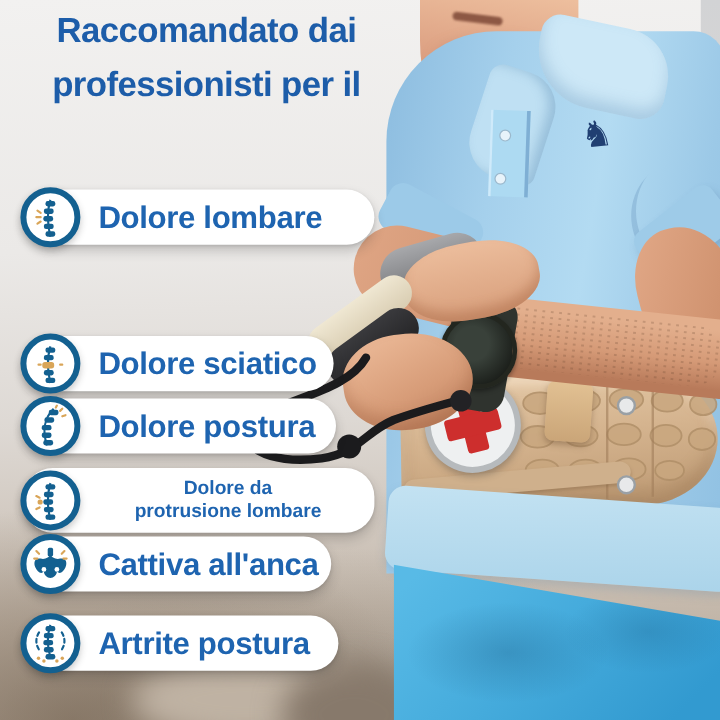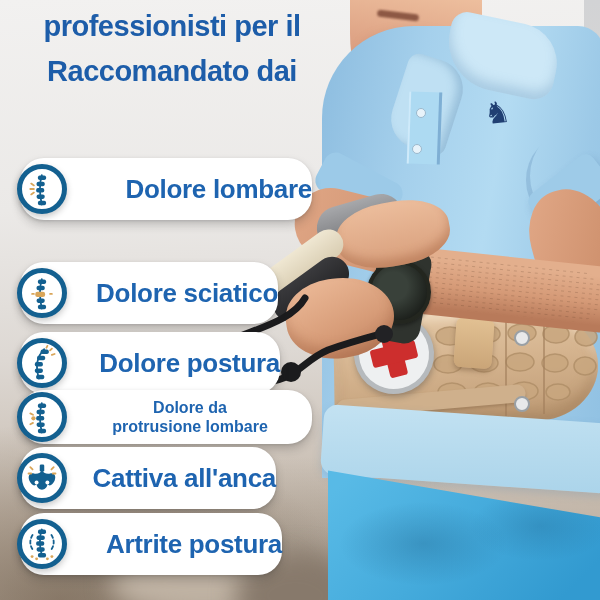--- a/index.html
+++ b/index.html
@@ -20,23 +20,23 @@
   .man{position:absolute;inset:0;filter:blur(.5px);}
 
   
   .p{position:absolute;}
 
   
   .title{position:absolute;left:6px;top:4px;width:332px;z-index:3;margin:0;
     text-align:center;font-weight:700;font-size:29px;line-height:45px;
     color:#1d5da9;letter-spacing:-.5px;}
   .conditions{position:absolute;inset:0;z-index:3;margin:0;padding:0;list-style:none;}
-  .pill{position:absolute;left:20px;height:62px;background:#fff;border-radius:24px;
+  .pill{position:absolute;left:20px;height:46px;background:#fff;border-radius:24px;
     box-shadow:0 5px 10px rgba(40,40,40,.22),0 1px 3px rgba(0,0,0,.12);
-    display:flex;align-items:center;justify-content:flex-end;}
+    display:flex;align-items:center;}
   .pill .txt{font-weight:700;font-size:26px;color:#1e64b0;margin-left:62px;
     white-space:nowrap;letter-spacing:-.3px;}
   .pill.two-line{height:54px;flex-direction:column;justify-content:center;
     padding-left:48px;box-sizing:border-box;align-items:flex-end;}
   .pill.two-line .txt2{font-weight:700;font-size:16px;line-height:19px;
     color:#1e64b0;margin:0;text-align:center;width:100%;}
   .badge{position:absolute;left:-3px;top:50%;transform:translateY(-50%);
     width:50px;height:50px;border-radius:50%;background:#fff;
     border:5px solid #136090;box-sizing:border-box;
     display:flex;align-items:center;justify-content:center;
@@ -159,22 +159,22 @@
         box-shadow:inset 0 -10px 12px rgba(150,85,55,.35);"></div>
       <svg class="p" style="left:170px;top:280px;" width="260" height="130" viewBox="0 0 260 130">
         <path d="M135 18 C118 48 62 52 42 72 C24 90 52 108 98 102 C128 98 134 80 158 70 C180 62 196 58 218 52" fill="none" stroke="#1b1b1d" stroke-width="7" stroke-linecap="round"></path>
         <circle cx="121" cy="92" r="10" fill="#1b1b1d"></circle>
         <circle cx="214" cy="54" r="9" fill="#222225"></circle>
       </svg>
     </div>
   </div>
 
   <h1 class="title">
+    <div>Raccomandato dai</div>
     <div>professionisti per il</div>
-    <div>Raccomandato dai</div>
   </h1>
 
   <ul class="conditions">
 
     <li class="pill" style="top:158px;width:292px;">
       <span class="badge">
         <svg viewBox="0 0 40 40">
           <path d="M20 4 C17 14 17 26 20 38" stroke="#136090" stroke-width="2" fill="none"></path>
           <g fill="#136090">
             <rect x="15.5" y="5" width="9" height="5" rx="2"></rect>
@@ -183,21 +183,21 @@
               <rect x="14" y="26" width="9" height="5" rx="2"></rect>
             <rect x="15.5" y="33" width="9" height="5" rx="2"></rect>
           </g>
           <path d="M8 14l3 2M7 20h4M8 26l3-2" stroke="#d9a558" stroke-width="2" stroke-linecap="round" fill="none"></path>
         </svg>
       </span>
       <span class="txt">Dolore lombare</span>
     </li>
 
 
-    <li class="pill" style="top:262px;width:258px;">
+    <li class="pill" style="top:280px;width:258px;">
       <span class="badge">
         <svg viewBox="0 0 40 40">
           <path d="M20 4 C17 14 17 26 20 38" stroke="#136090" stroke-width="2" fill="none"></path>
           <g fill="#136090">
             <rect x="15.5" y="5" width="9" height="5" rx="2"></rect>
               <rect x="14" y="12" width="9" height="5" rx="2"></rect>
             <rect x="14" y="26" width="9" height="5" rx="2"></rect>
               <rect x="15.5" y="33" width="9" height="5" rx="2"></rect>
           </g>
           <rect x="12.5" y="18.5" width="11" height="6" rx="2.5" fill="#d9a558"></rect>

